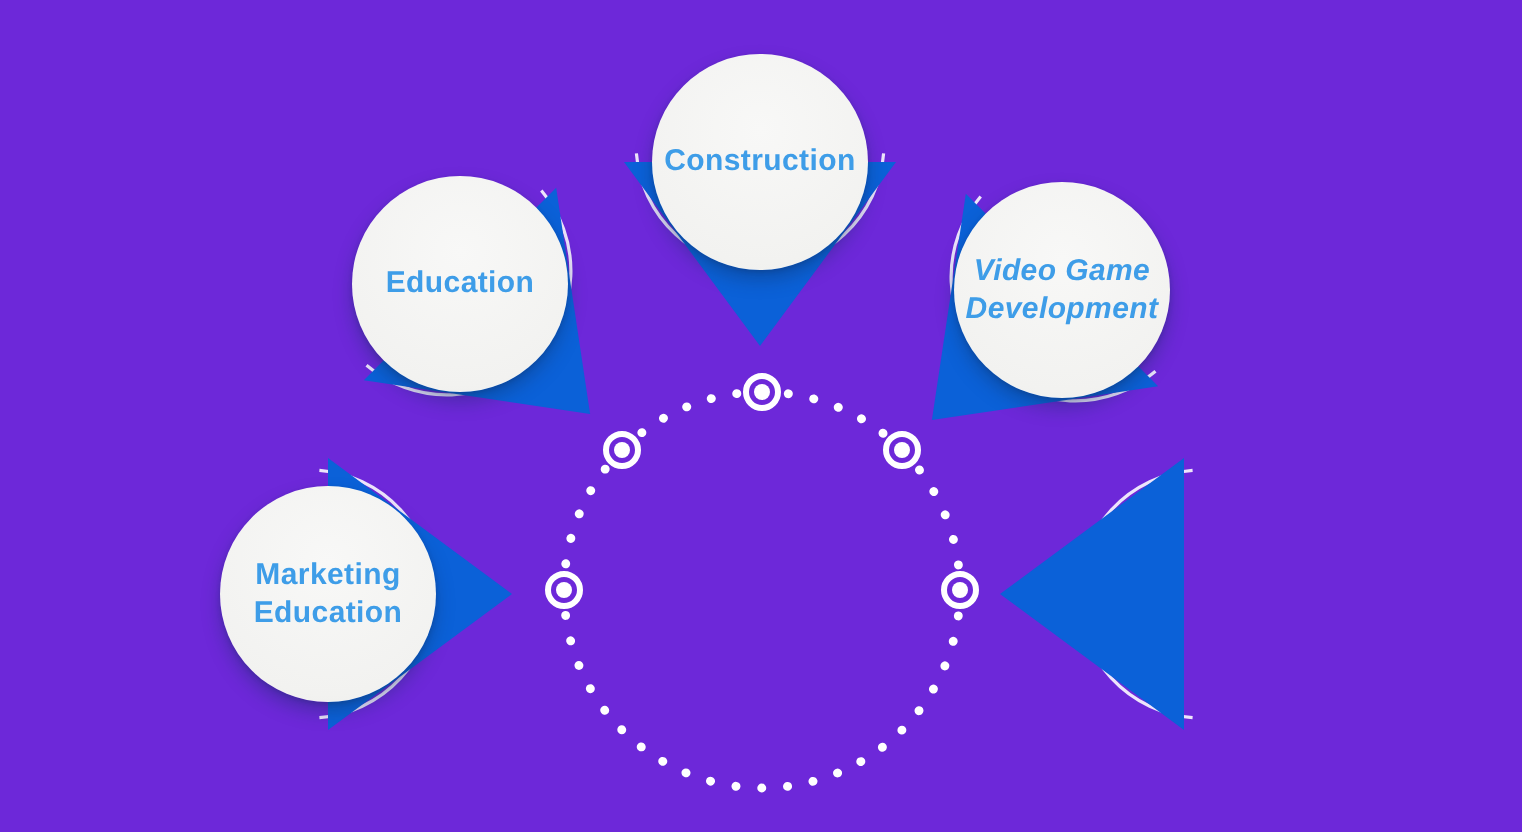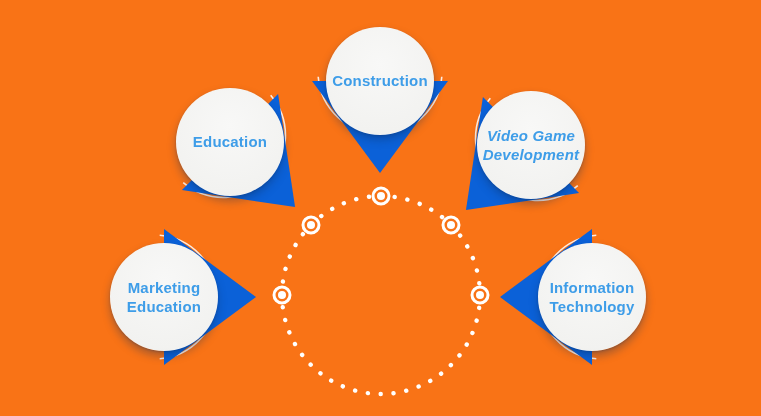--- a/index.html
+++ b/index.html
@@ -1,20 +1,20 @@
 <!DOCTYPE html>
 <html><head>
 <meta charset="utf-8">
 <style>
   html, body { margin: 0; padding: 0; }
   .stage {
     position: relative;
     width: 761px;
     height: 416px;
-    background: #f97316;
+    background: #6d28d9;
     overflow: hidden;
     font-family: "Liberation Sans", sans-serif;
   }
   .layer {
     position: absolute;
     left: 0;
     top: 0;
     display: block;
   }
   .tri { fill: #0b61d8; }
@@ -114,17 +114,14 @@
   </div>
   <div class="node" style="left:176px; top:88px;">
     <span class="node-label">Education</span>
   </div>
   <div class="node" style="left:477px; top:91px;font-style:italic;">
     <span class="node-label">Video Game Development</span>
   </div>
   <div class="node" style="left:110px; top:243px;">
     <span class="node-label">Marketing Education</span>
   </div>
-  <div class="node" style="left:538px; top:243px;">
-    <span class="node-label">Information Technology</span>
-  </div>
 
 </div>
 
 </body></html>

